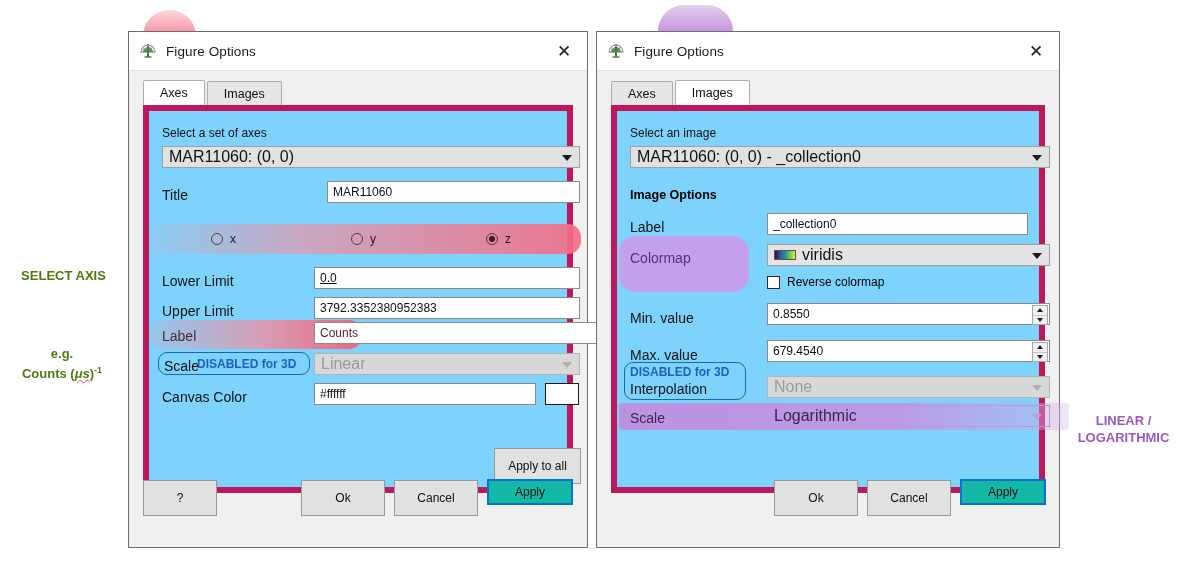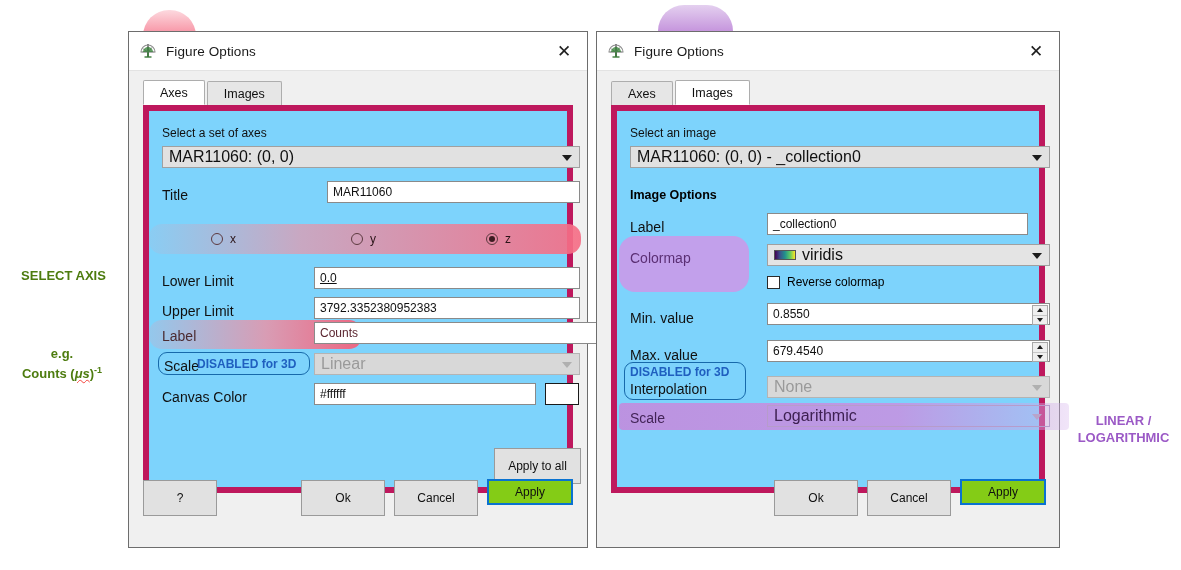--- a/index.html
+++ b/index.html
@@ -126,21 +126,21 @@
   .radio-item{display:flex;align-items:center;gap:7px;font-size:12px;color:#2b1418;}
 
   .chk{width:13px;height:13px;border:1.5px solid #2b2b2b;background:#fff;box-sizing:border-box;display:inline-block;}
 
   .btn{
     box-sizing:border-box;height:36px;min-width:74px;
     background:#e1e1e1;border:1px solid #9a9a9a;
     display:flex;align-items:center;justify-content:center;
     font-size:12px;color:#101010;
   }
-  .btn.default{border:2px solid #0a72d0;background:#84cc16;}
+  .btn.default{border:2px solid #0a72d0;background:#14b8a6;}
 
   .swatch{box-sizing:border-box;width:34px;height:22px;background:#ffffff;border:1.5px solid #1a1a1a;}
 
   .cmapswatch{
     width:22px;height:10px;margin-right:6px;flex:0 0 auto;
     background:linear-gradient(to right,#440154,#3b528b,#21918c,#5ec962,#fde725);
     border:1px solid #555;box-sizing:border-box;
   }
 
   

